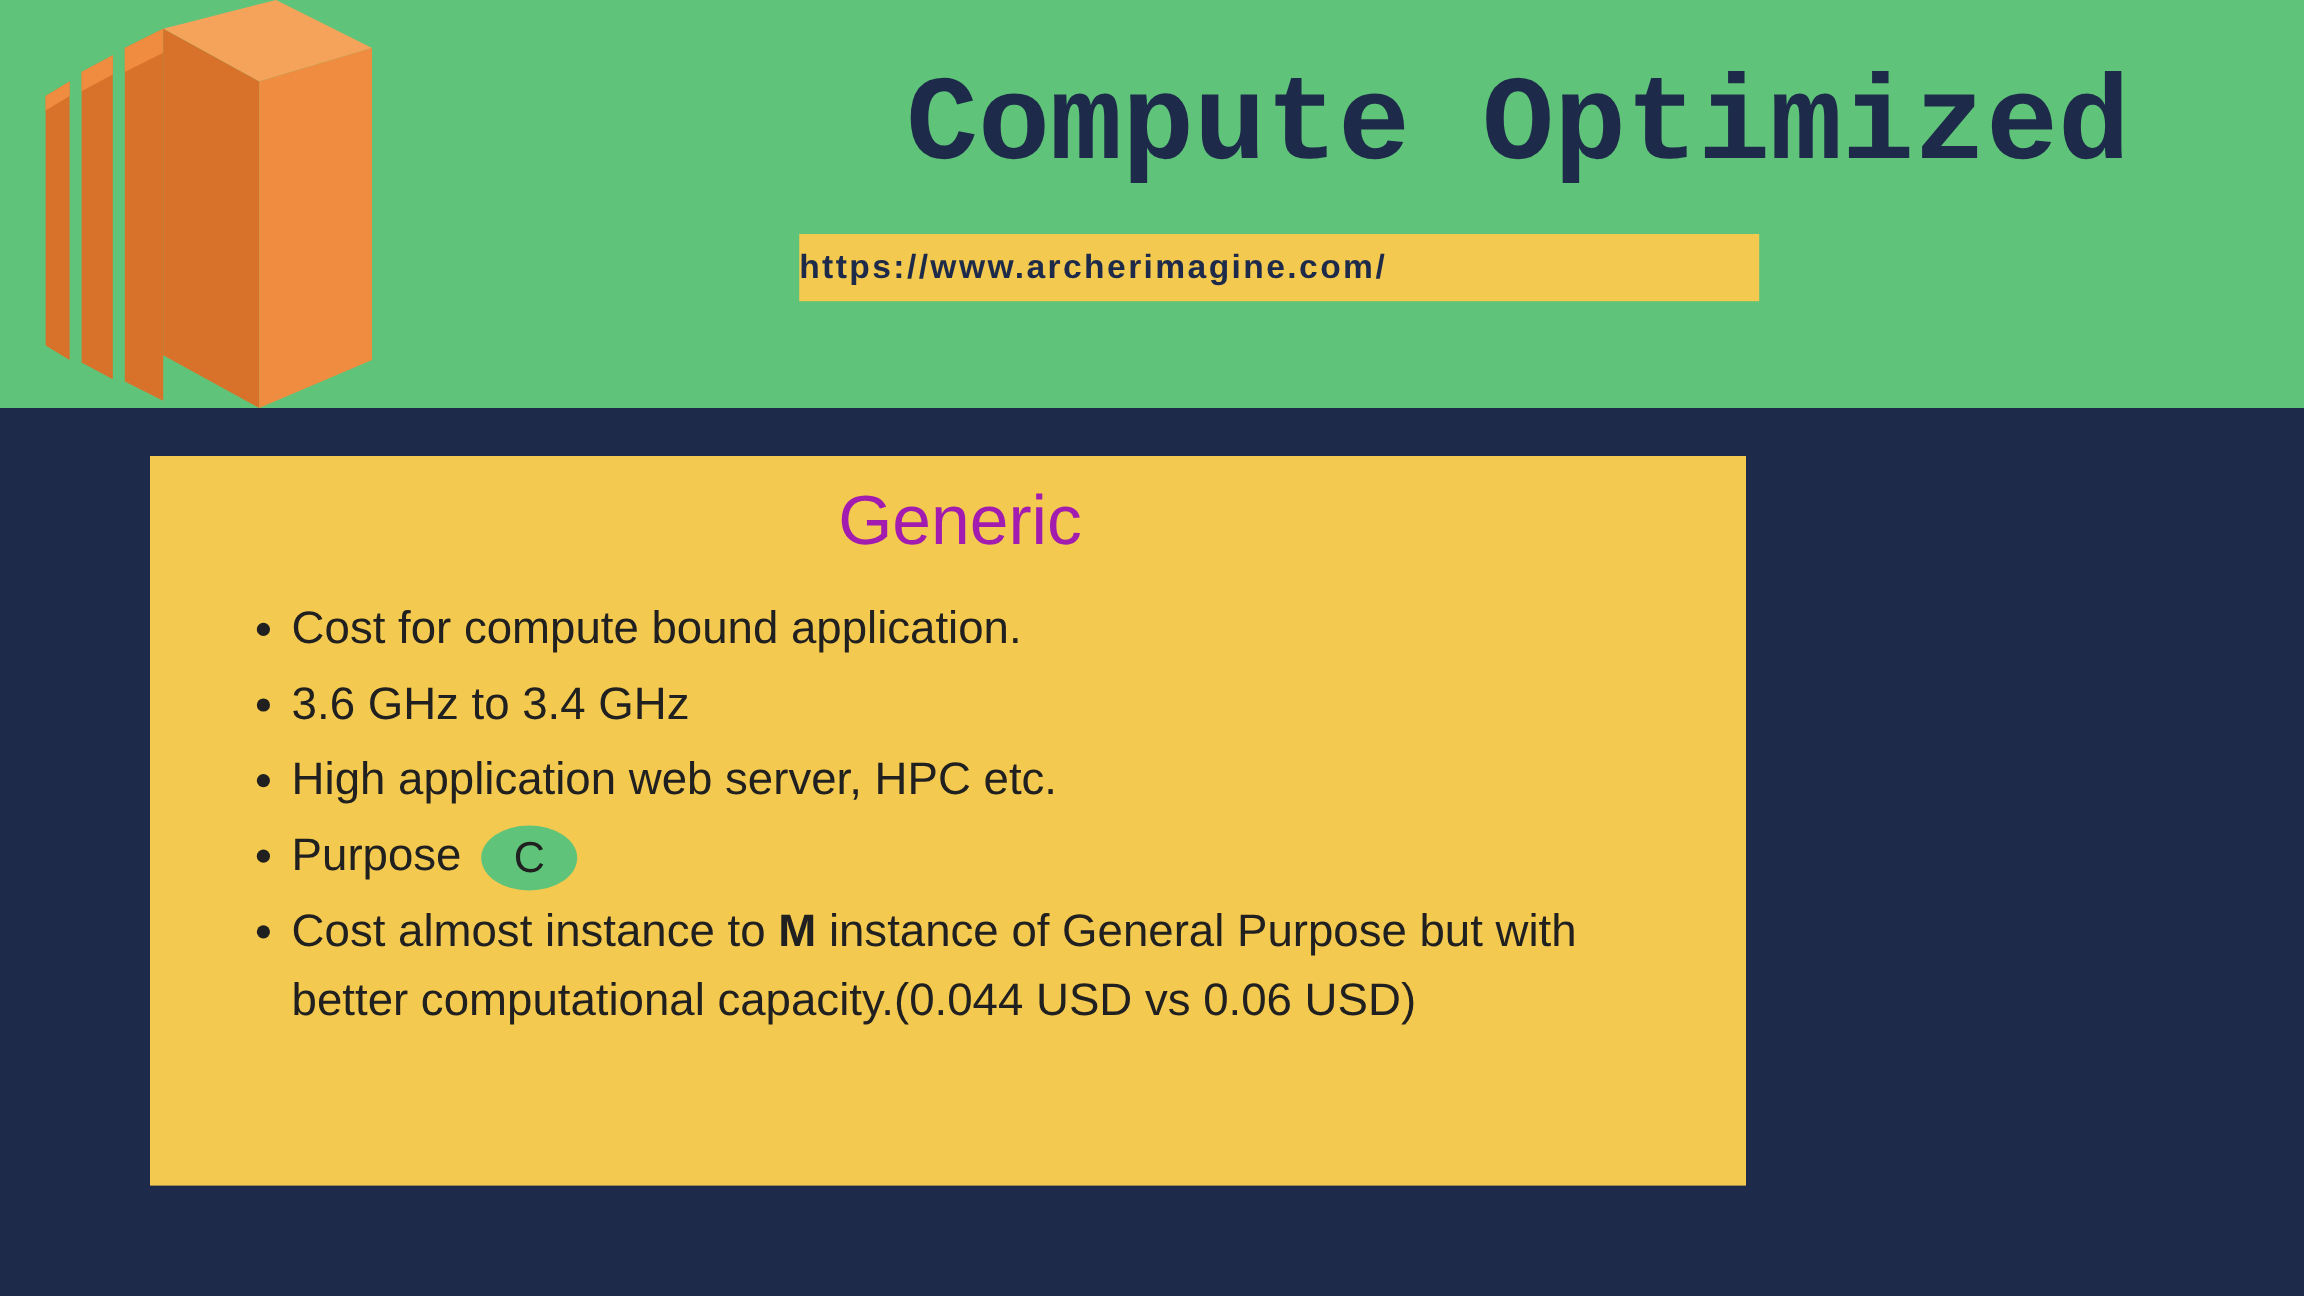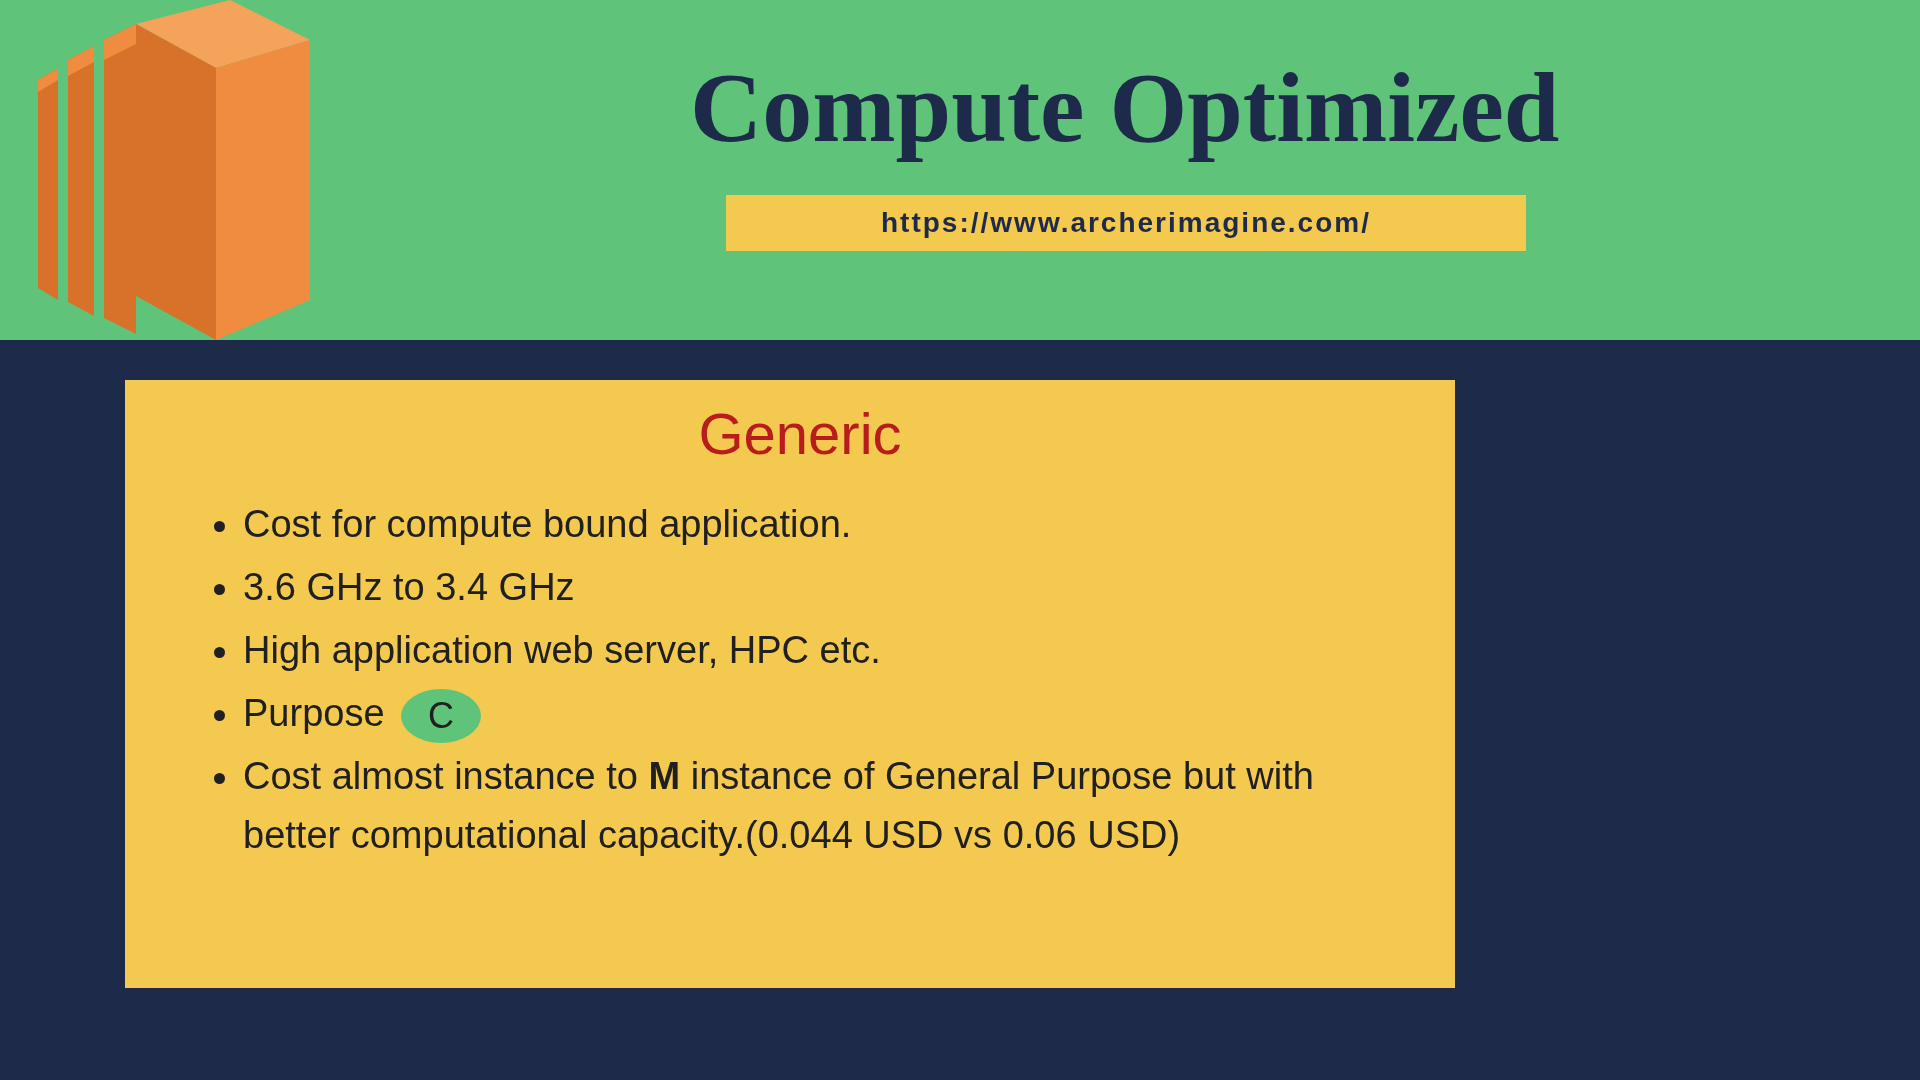--- a/index.html
+++ b/index.html
@@ -1,24 +1,24 @@
 <!DOCTYPE html>
 <html><head>
 <meta charset="utf-8">
 <style>
   * { margin: 0; padding: 0; box-sizing: border-box; }
   html, body { width: 1920px; height: 1080px; overflow: hidden; font-family: Arial, Helvetica, sans-serif; }
   .slide { width: 1920px; height: 1080px; background: #1e2a4a; position: relative; }
   .header { width: 100%; height: 340px; background: #5fc47a; position: relative; }
   .cube-icon { position: absolute; left: 10px; top: 0; width: 300px; height: 340px; }
-  .title { position: absolute; left: 690px; top: 50px; right: 80px; font-family: Liberation Serif, serif; font-weight: bold; font-size: 100px; color: #1e2a4a; }
-  .url-bar { position: absolute; left: 726px; top: 195px; width: 800px; height: 56px; background: #f4c94f; display: flex; align-items: center; justify-content: center; }
+  .title { position: absolute; left: 690px; top: 50px; right: 80px; font-family: Liberation Mono, monospace; font-weight: bold; font-size: 100px; color: #1e2a4a; text-align: center; }
+  .url-bar { position: absolute; left: 666px; top: 195px; width: 800px; height: 56px; background: #f4c94f; display: flex; align-items: center; }
   .url-text { font-size: 28px; font-weight: bold; color: #1e2a4a; letter-spacing: 2px; }
   .content-box { position: absolute; left: 125px; top: 380px; width: 1330px; height: 608px; background: #f4c94f; padding: 20px 40px 20px 60px; }
-  .section-title { text-align: center; font-size: 58px; font-weight: 400; color: #b91c1c; margin-bottom: 28px; }
+  .section-title { text-align: center; font-size: 58px; font-weight: 400; color: #a21caf; margin-bottom: 28px; }
   .bullets { list-style: disc; padding-left: 58px; }
   .bullets li { font-size: 38px; color: #202020; line-height: 1.55; margin-bottom: 4px; }
   .badge { display: inline-flex; align-items: center; justify-content: center; width: 80px; height: 54px; background: #5fc47a; border-radius: 50%; font-size: 36px; color: #202020; vertical-align: middle; margin-left: 6px; }
 </style>
 </head>
 <body>
 
 <div class="slide">
   <div class="header">
     <div class="cube-icon">

